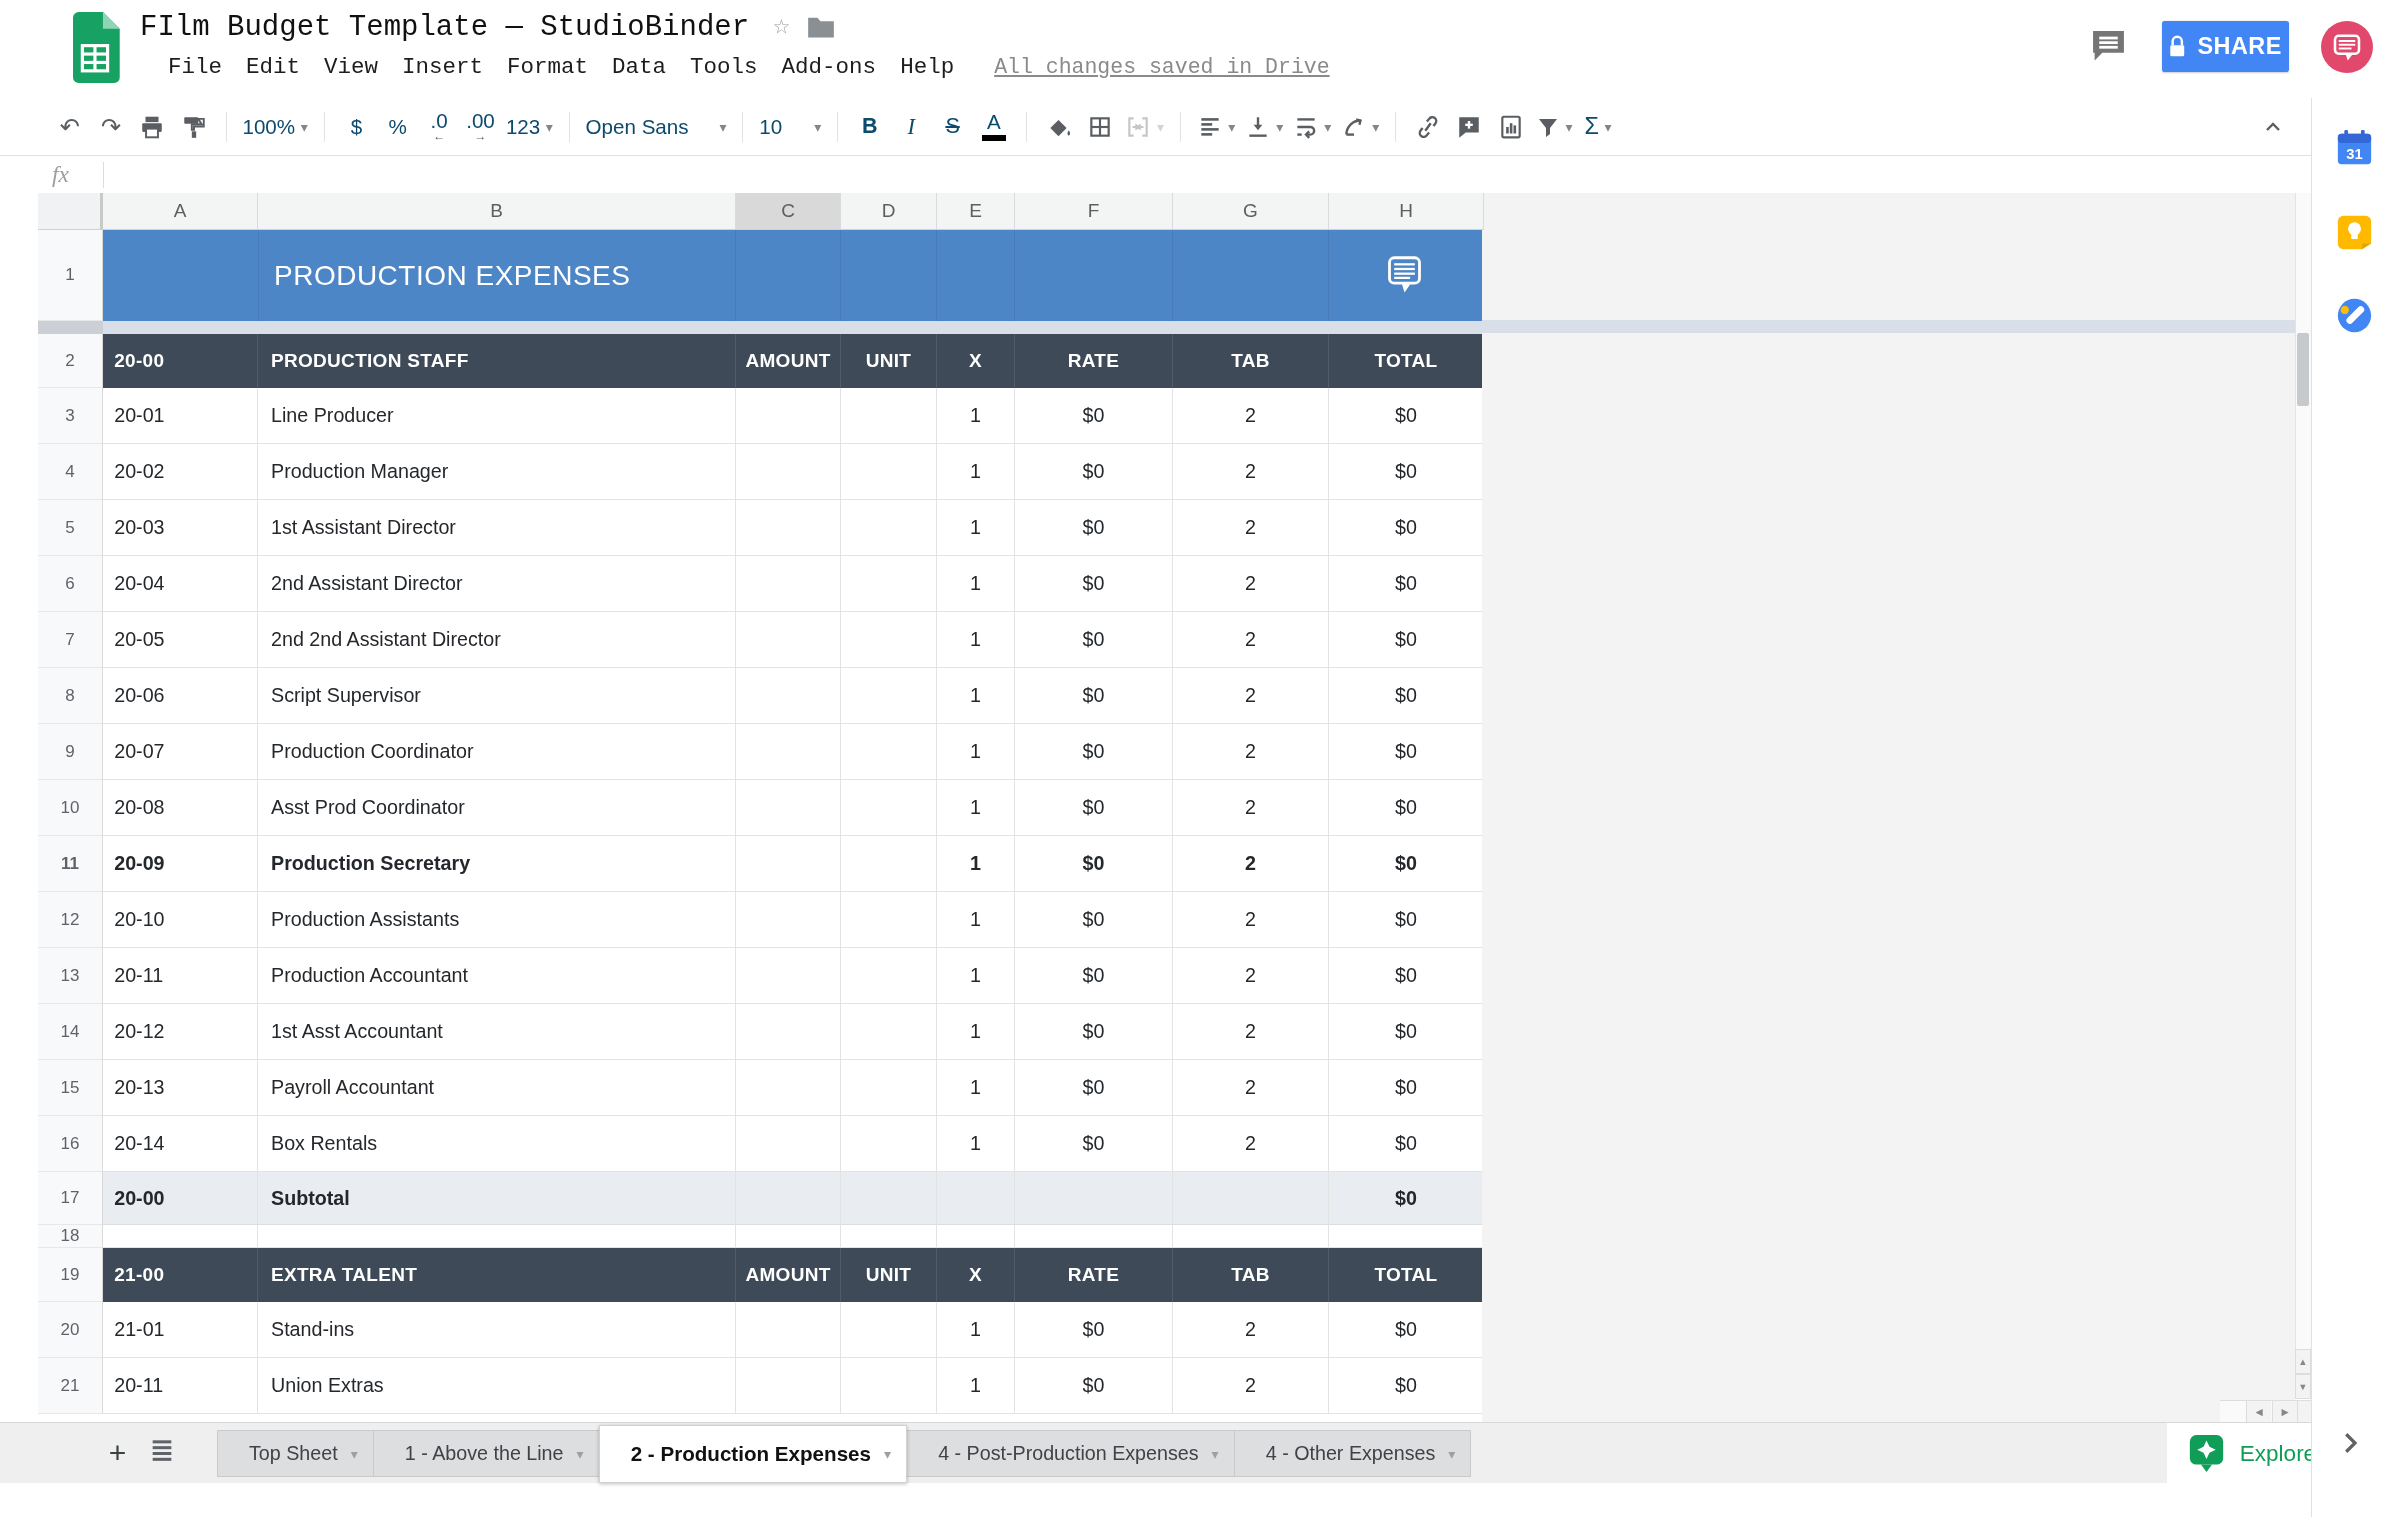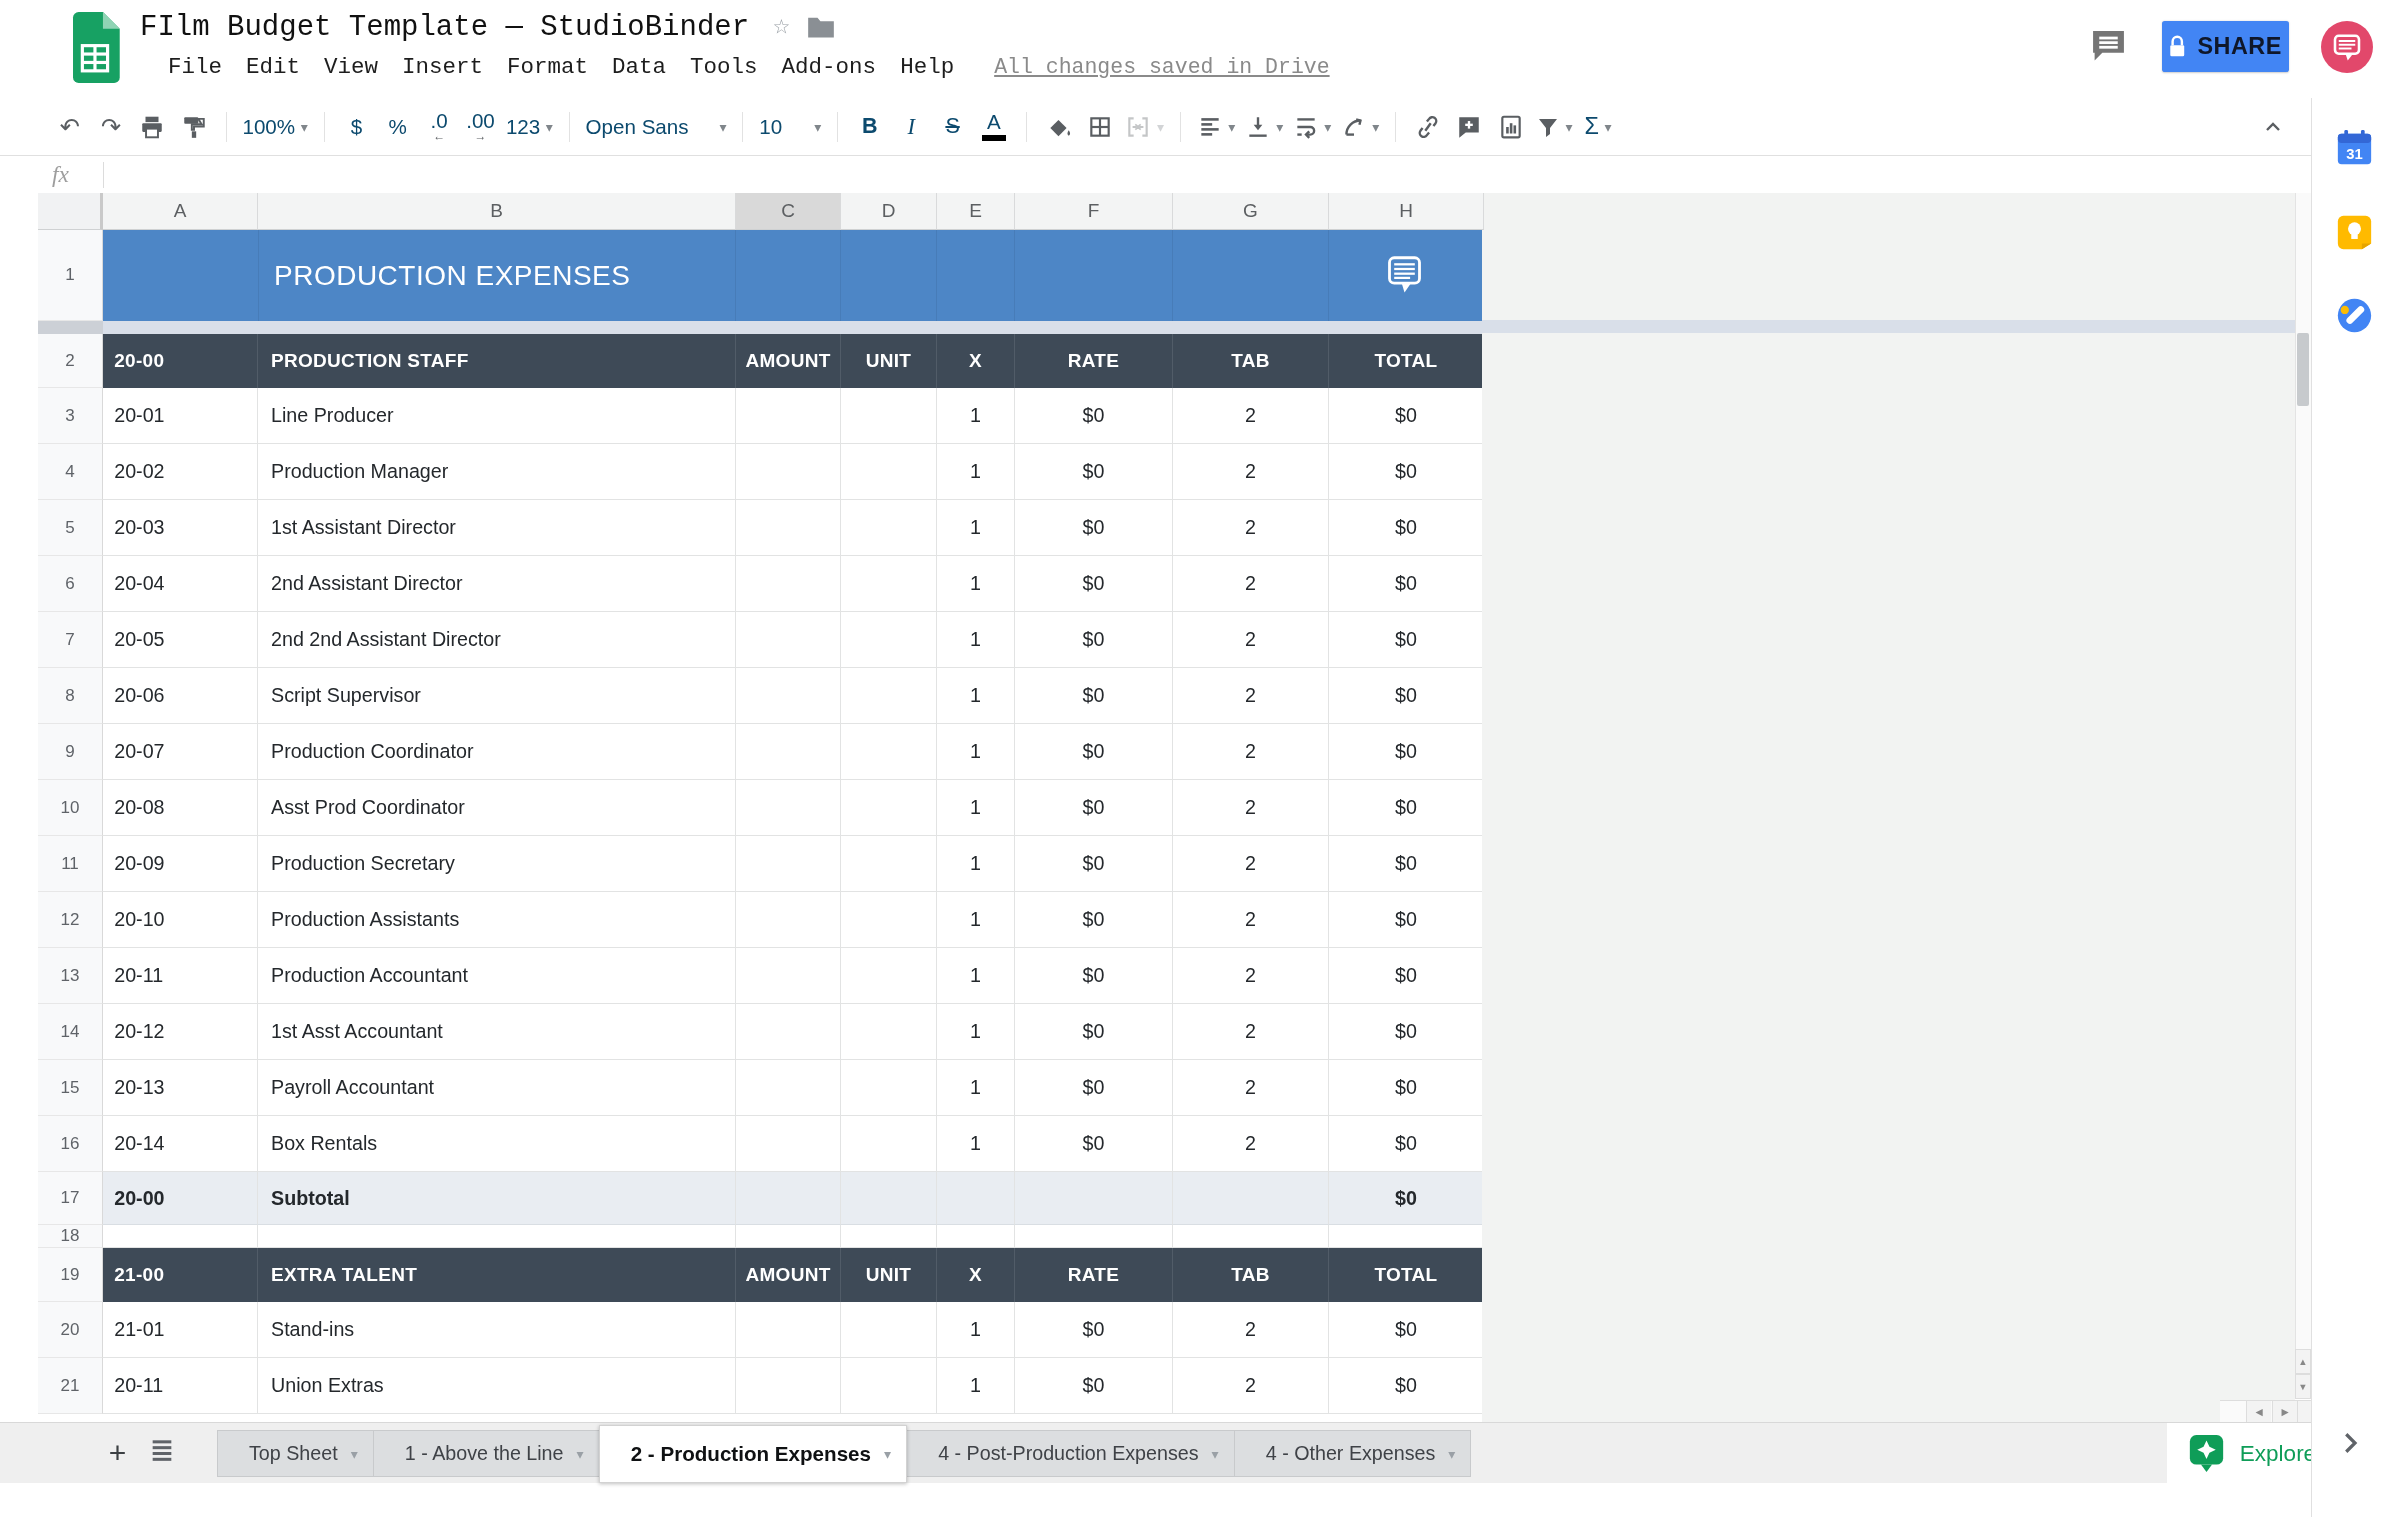--- a/index.html
+++ b/index.html
@@ -13,21 +13,21 @@
   .doc-title{font-size:29px;color:#111;white-space:nowrap;}
   .star{font-size:28px;color:#9aa0a6;margin-left:24px;line-height:1;}
   .folder-ic{margin-left:17px;display:flex;}
   .menubar{display:flex;align-items:center;margin-top:3.7px;height:34px;}
   .menu-item{font-size:22.5px;color:#1d1d1d;padding:0 12px;cursor:default;}
   .menu-item:first-child{padding-left:0;}
   .saved-status{font-size:21.5px;color:#8a8a8a;text-decoration:underline;margin-left:28px;white-space:nowrap;}
   .topbar-right{position:absolute;right:26px;top:20.6px;display:flex;align-items:center;}
   .tb-comment{margin-right:34px;display:flex;}
   .share-btn{height:51px;min-width:127px;border-radius:2.8px;display:flex;align-items:center;justify-content:center;background:#4285f4;box-shadow:0 0.9px 1.9px rgba(0,0,0,.2);}
-  .share-label{color:#0f172a;font-size:23.4px;font-weight:bold;letter-spacing:0.5px;margin-left:9.4px;margin-right:3.7px;}
+  .share-label{color:#ffffff;font-size:23.4px;font-weight:bold;letter-spacing:0.5px;margin-left:9.4px;margin-right:3.7px;}
   .avatar{width:52px;height:52px;border-radius:50%;margin-left:32px;display:flex;align-items:center;justify-content:center;background:#e2486b;}
 
   
   .toolbar{position:absolute;left:0;top:98px;width:2311px;height:58px;border-bottom:0.9px solid #e0e0e0;display:flex;align-items:center;padding-left:49px;box-sizing:border-box;}
   .tb-btn{height:37px;min-width:32px;display:flex;align-items:center;justify-content:center;color:#5a5e62;margin:0 4.7px;position:relative;}
   .tb-txt{font-size:20.6px;color:#0c4a6e;}
   .dd{font-size:14px;color:#80868b;margin-left:5.6px;}
   .tb-sep{width:0.9px;height:30px;background:#e2e2e2;margin:0 11.2px;}
   .glyph{font-size:24px;line-height:1;}
   .b-bold{font-weight:bold;font-size:21.5px;}
@@ -491,21 +491,21 @@
           <div class="gutter">10</div>
           <div class="cell c0" style="width: 155px;">20-08</div>
           <div class="cell c1" style="width: 478px;">Asst Prod Coordinator</div>
           <div class="cell c2" style="width: 105px;"></div>
           <div class="cell c3" style="width: 96px;"></div>
           <div class="cell c4" style="width: 78px;">1</div>
           <div class="cell c5" style="width: 158px;">$0</div>
           <div class="cell c6" style="width: 156px;">2</div>
           <div class="cell c7" style="width: 155px;">$0</div>
         </div>
-        <div class="row data" style="height: 56px;">
+        <div class="row data" style="height: 56px; font-weight: bold;">
           <div class="gutter">11</div>
           <div class="cell c0" style="width: 155px;">20-09</div>
           <div class="cell c1" style="width: 478px;">Production Secretary</div>
           <div class="cell c2" style="width: 105px;"></div>
           <div class="cell c3" style="width: 96px;"></div>
           <div class="cell c4" style="width: 78px;">1</div>
           <div class="cell c5" style="width: 158px;">$0</div>
           <div class="cell c6" style="width: 156px;">2</div>
           <div class="cell c7" style="width: 155px;">$0</div>
         </div>

